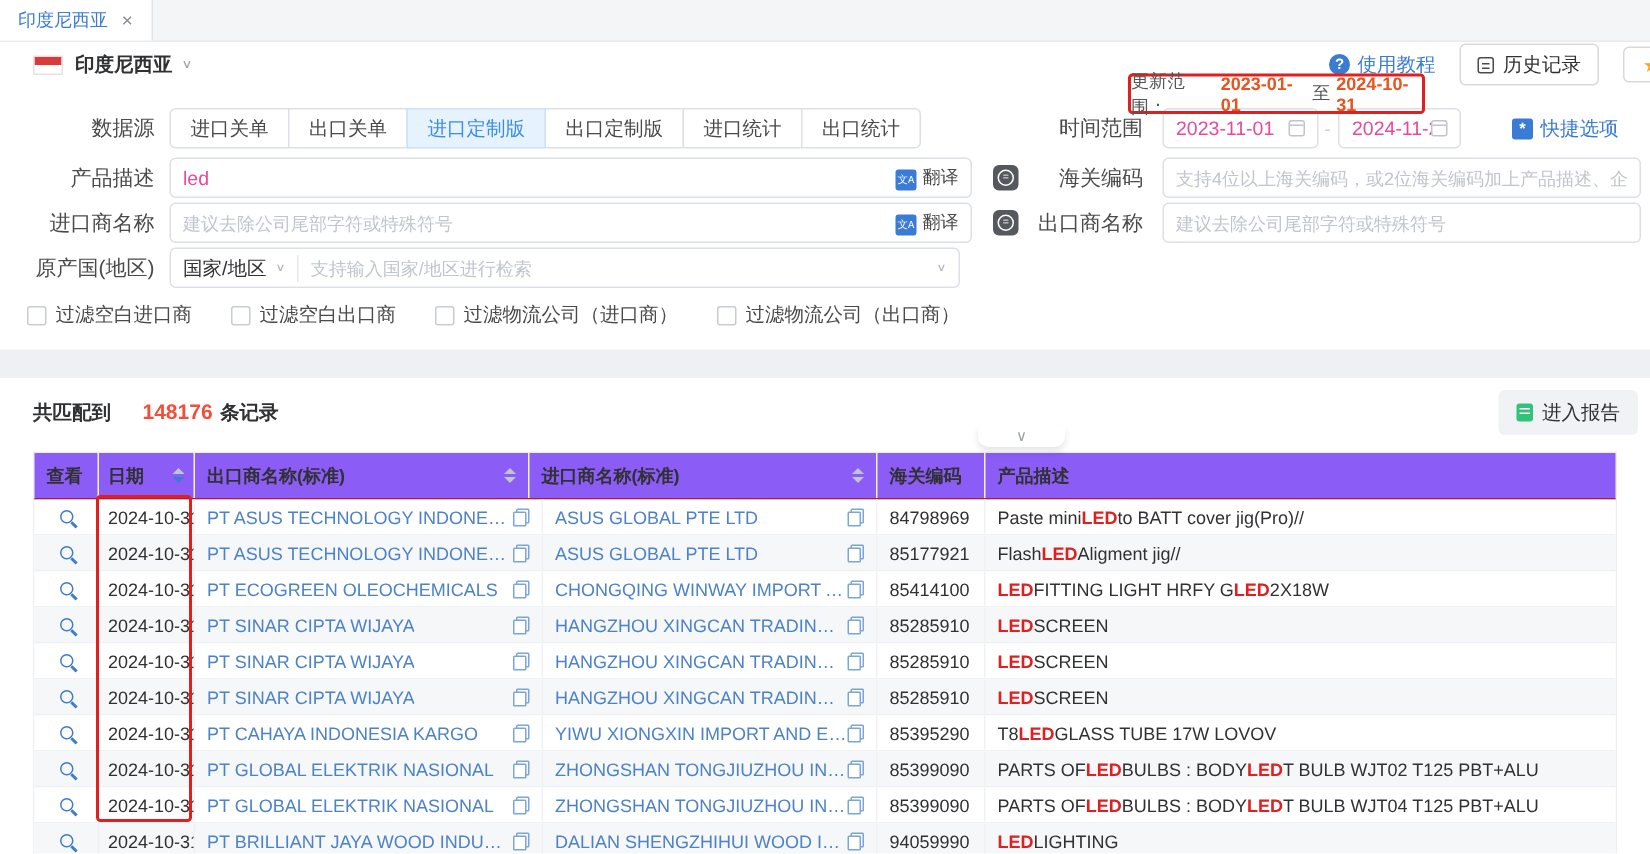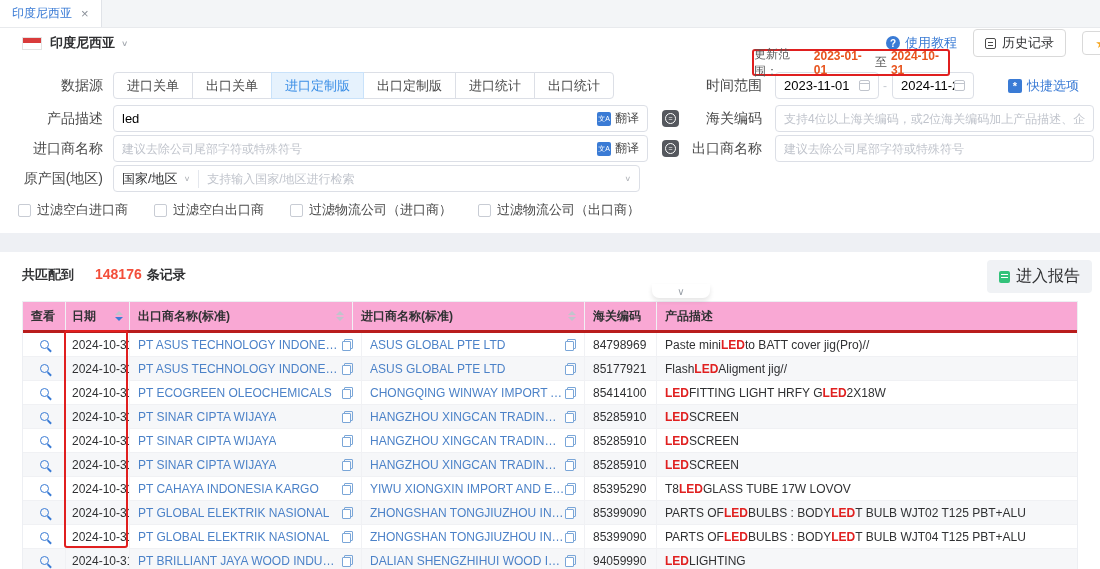--- a/index.html
+++ b/index.html
@@ -36,23 +36,23 @@
   .lbl-l { width:92px; position:absolute; left:11px; }
   .lbl-r { width:90px; position:absolute; left:672px; }
 
   .seg { position:absolute; left:113px; display:flex; }
   .seg-tab { height:27px; padding:0 13px; border:1px solid #dcdfe6; background:#fff; font-size:13px; color:#4a4a4a; display:flex; align-items:center; margin-left:-1px; cursor:pointer; }
   .seg-tab:first-child { border-radius:4px 0 0 4px; margin-left:0; }
   .seg-tab:last-child { border-radius:0 4px 4px 0; }
   .seg-tab.active { background:#e6f2fd; color:#3a8ee6; border-color:#c9e2fa; z-index:1; }
 
   .inputbox { position:absolute; height:27px; border:1px solid #dcdfe6; border-radius:4px; background:#fff; display:flex; align-items:center; padding:0 8px; }
-  .inputbox input { border:none; outline:none; flex:1; font-size:13px; color:#000000; font-family:inherit; background:transparent; min-width:0; }
+  .inputbox input { border:none; outline:none; flex:1; font-size:13px; color:#ec4899; font-family:inherit; background:transparent; min-width:0; }
   .inputbox input::placeholder { color:#c0c4cc; font-size:12px; }
-  .suffix { display:flex; align-items:center; gap:4px; flex:none; font-size:12px; color:#4a4a4a; cursor:pointer; }
+  .suffix { display:flex; align-items:flex-end; gap:4px; flex:none; font-size:12px; color:#4a4a4a; cursor:pointer;font-family:Liberation Mono, monospace; }
   .trans-ic { width:14px; height:14px; background:#3a7bd5; border-radius:2px; color:#fff; font-size:7px; display:flex; align-items:center; justify-content:center; }
   .eq-ic { position:absolute; width:17px; height:17px; background:#55585e; border-radius:4px; display:flex; align-items:center; justify-content:center; cursor:pointer; }
   .eq-ic span { width:11px; height:11px; border:1px solid #fff; border-radius:50%; color:#fff; font-size:7px; line-height:9px; text-align:center; }
   .cal { width:11px; height:11px; border:1px solid #c0c4cc; border-radius:2px; position:relative; flex:none; }
   .cal::before { content:""; position:absolute; top:2px; left:0; right:0; border-top:1px solid #c0c4cc; }
   .dash { position:absolute; color:#c8ccd2; font-size:12px; }
   .quick { position:absolute; display:flex; align-items:center; gap:5px; color:#3a7bd5; font-size:13px; cursor:pointer; }
   .quick-ic { width:14px; height:14px; background:#3a7bd5; border-radius:2px; color:#fff; font-size:11px; font-weight:700; display:flex; align-items:center; justify-content:center; }
   .sel-label { font-size:13px; color:#303133; display:flex; align-items:center; gap:6px; padding-right:8px; border-right:1px solid #e4e7ed; margin-right:8px; flex:none; cursor:pointer; }
   .chev-sm { color:#b0b3b8; font-size:9px; transform:scaleY(.8); }
@@ -62,26 +62,26 @@
   .cb { width:13px; height:13px; border:1px solid #c8ccd4; border-radius:2px; background:#fff; flex:none; }
 
   .collapse-handle { position:absolute; left:652px; top:226px; width:58px; height:14px; background:#fff; border-radius:0 0 7px 7px; box-shadow:0 3px 5px rgba(0,0,0,.1); display:flex; align-items:center; justify-content:center; color:#9aa0a8; font-size:10px; z-index:5; cursor:pointer; }
 
   .gapstrip { height:19px; background:#eef0f4; }
 
   
   .results { position:relative; height:304px; background:#fff; }
   .countline { position:absolute; left:22px; top:14px; font-size:13px; font-weight:700; color:#303133; display:flex; gap:5px; align-items:baseline; }
   .countline .num { color:#f34e3a; font-size:14px;margin-left:16px; }
-  .report-btn { position:absolute; right:8px; top:8px; display:flex; align-items:center; gap:6px; background:#f0f2f5; border:none; border-radius:4px; padding:6px 12px; font-size:16px; color:#303133; cursor:pointer; }
+  .report-btn { position:absolute; right:8px; top:8px; display:flex; align-items:center; gap:6px; background:#f0f2f5; border:none; border-radius:4px; padding:6px 12px; font-size:13px; color:#303133; cursor:pointer; }
   .report-ic { width:11px; height:12px; background:#33c27a; border-radius:2px; position:relative; }
   .report-ic::before { content:""; position:absolute; left:2px; right:2px; top:3px; height:1px; background:#fff; box-shadow:0 3px 0 #fff; }
 
   .tablewrap { position:absolute; left:22px; top:49px; width:1056px; border:1px solid #edeff3; border-bottom:none; }
-  .thead { display:flex; height:31px; background:#f9a8d4; border-bottom:3px solid #b91c1c; font-size:12px; font-weight:700; color:#303133; }
+  .thead { display:flex; height:31px; background:#8b5cf6; border-bottom:1px solid #b91c1c; font-size:12px; font-weight:700; color:#303133; }
   .trow { display:flex; height:24px; background:#fff; border-bottom:1px solid #f0f1f4; }
   .trow:nth-child(even) { background:#f6f7f9; }
   .c { padding:0 8px; display:flex; align-items:center; height:100%; border-right:1px solid #f0f1f4; overflow:hidden; white-space:nowrap; font-size:12px; color:#303133; }
   .c-view { width:43px; justify-content:center; }
   .c-date { width:64px; padding:0 6px; }
   .c-imp  { width:232px; justify-content:space-between; }
   .c-exp  { width:223px; justify-content:space-between; }
   .c-hs   { width:72px; }
   .c-desc { flex:1; border-right:none; }
   .hcell  { justify-content:flex-start; gap:6px; }

